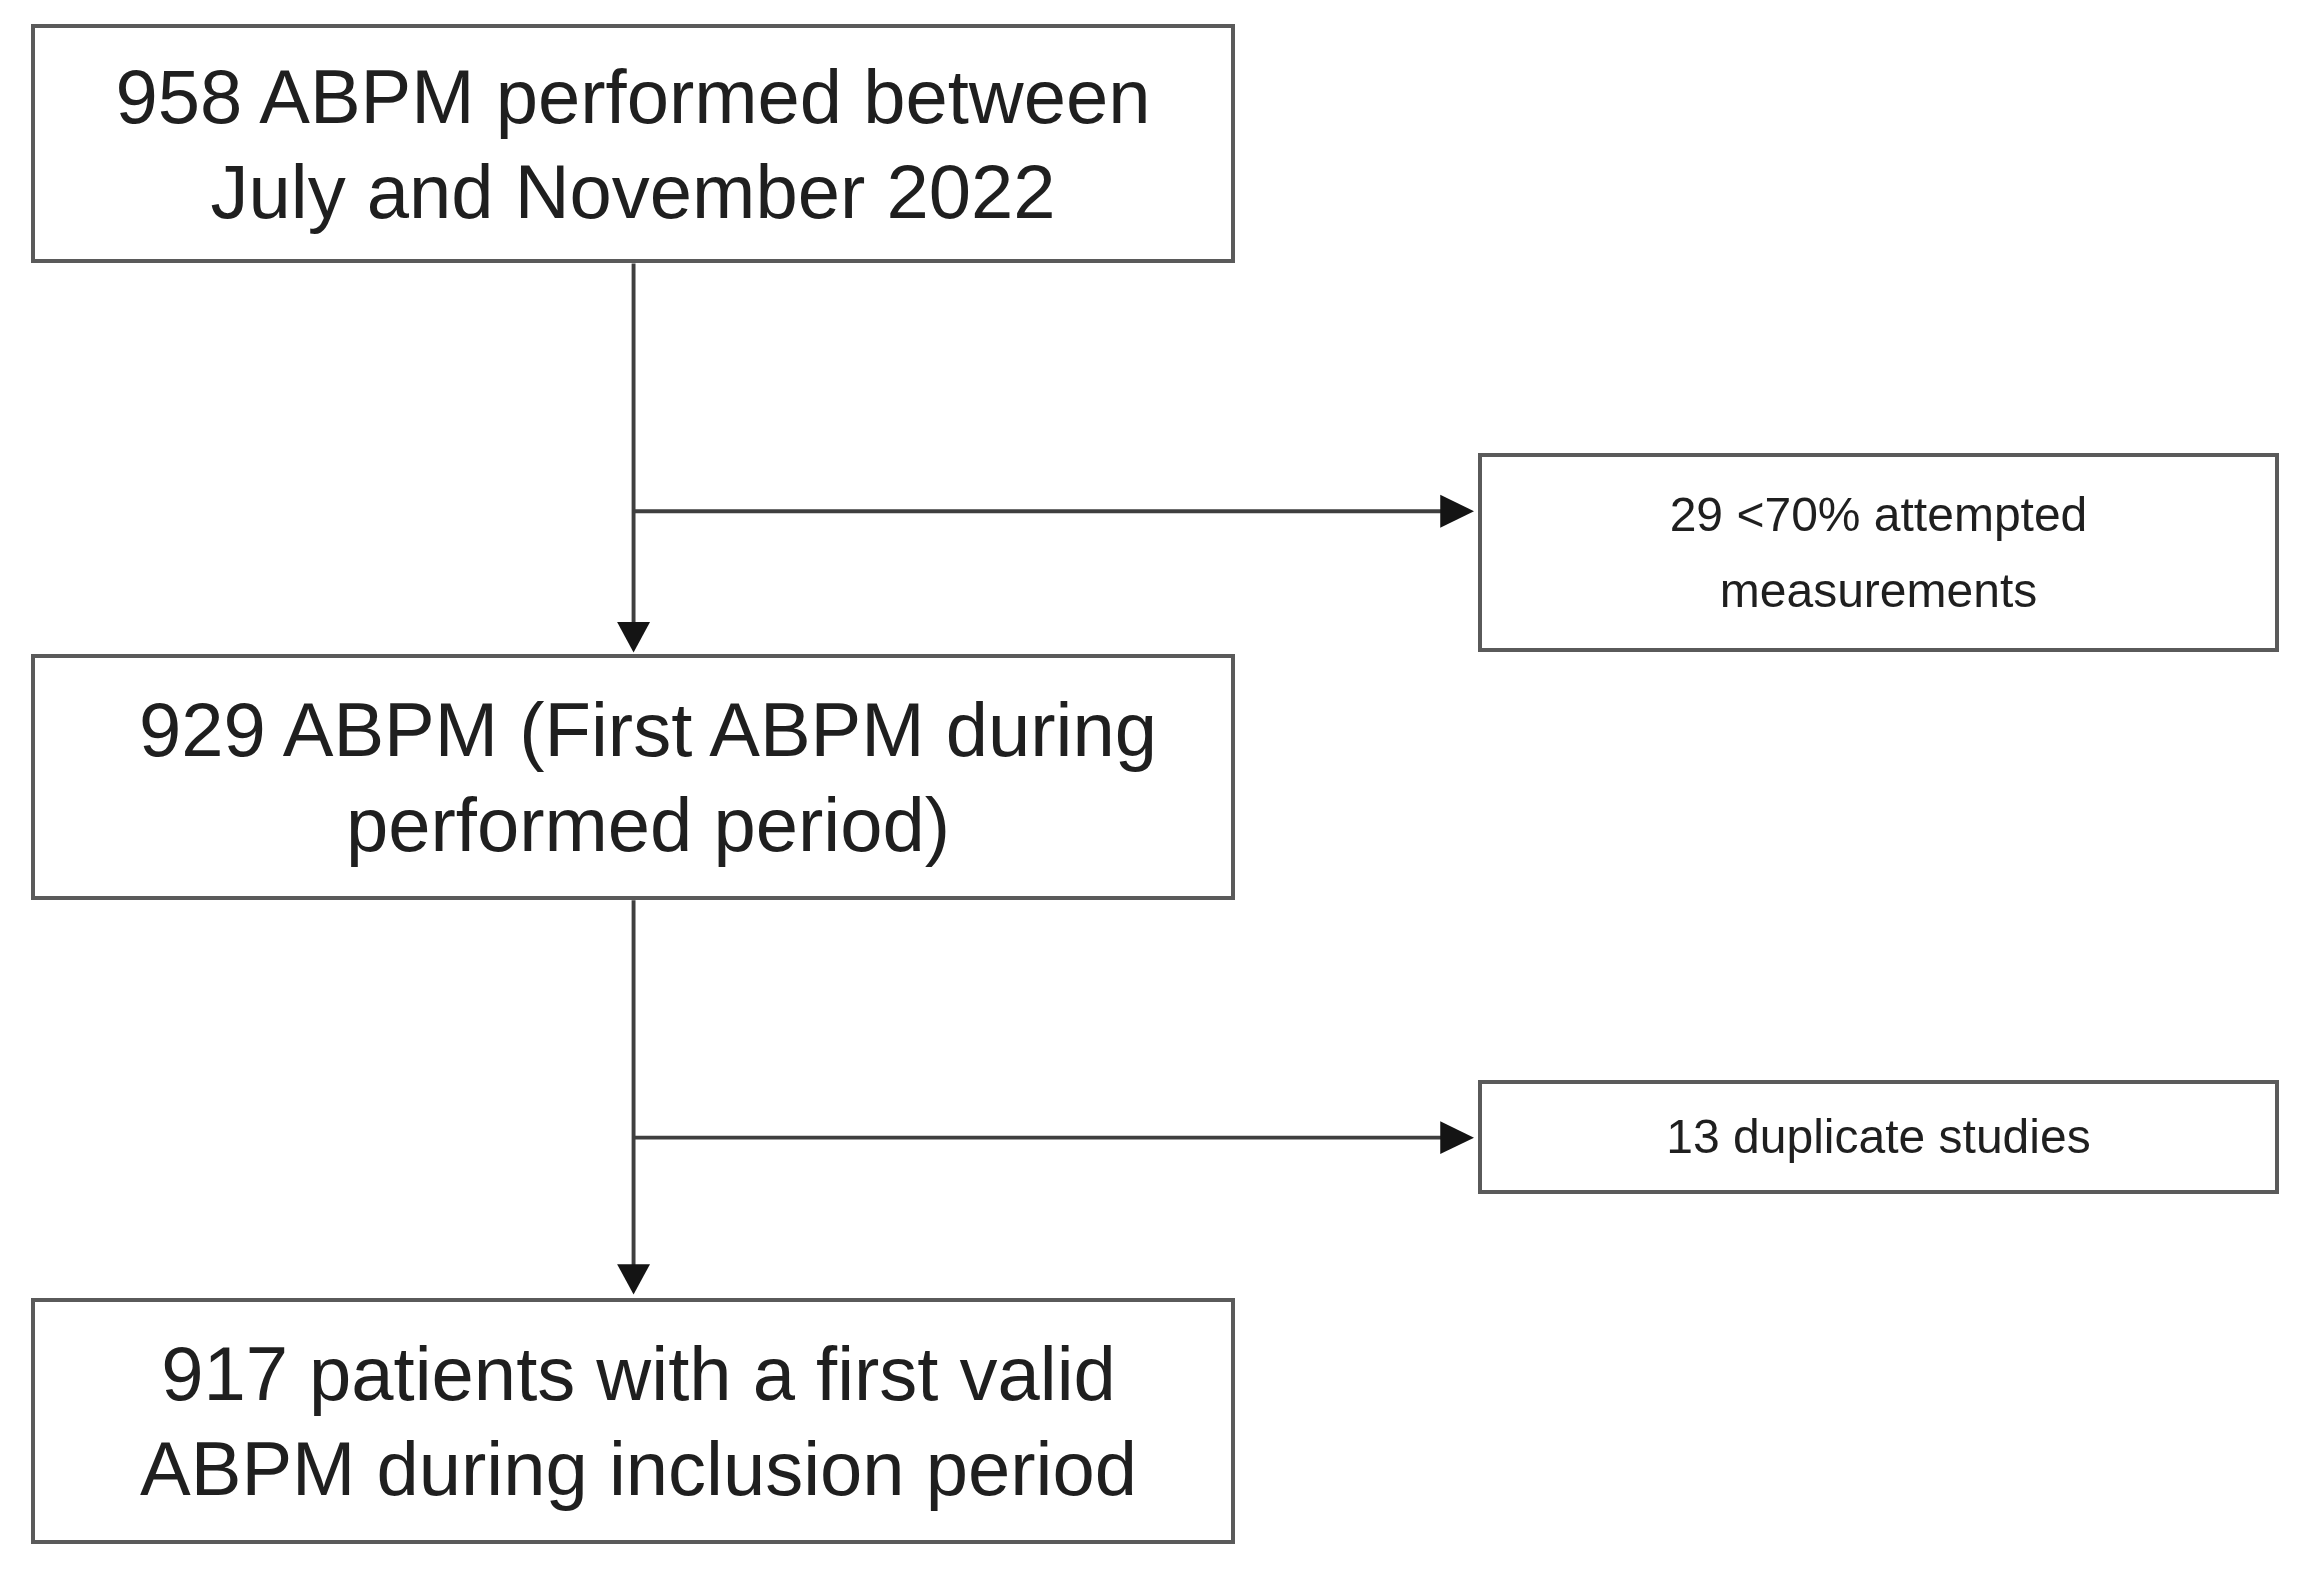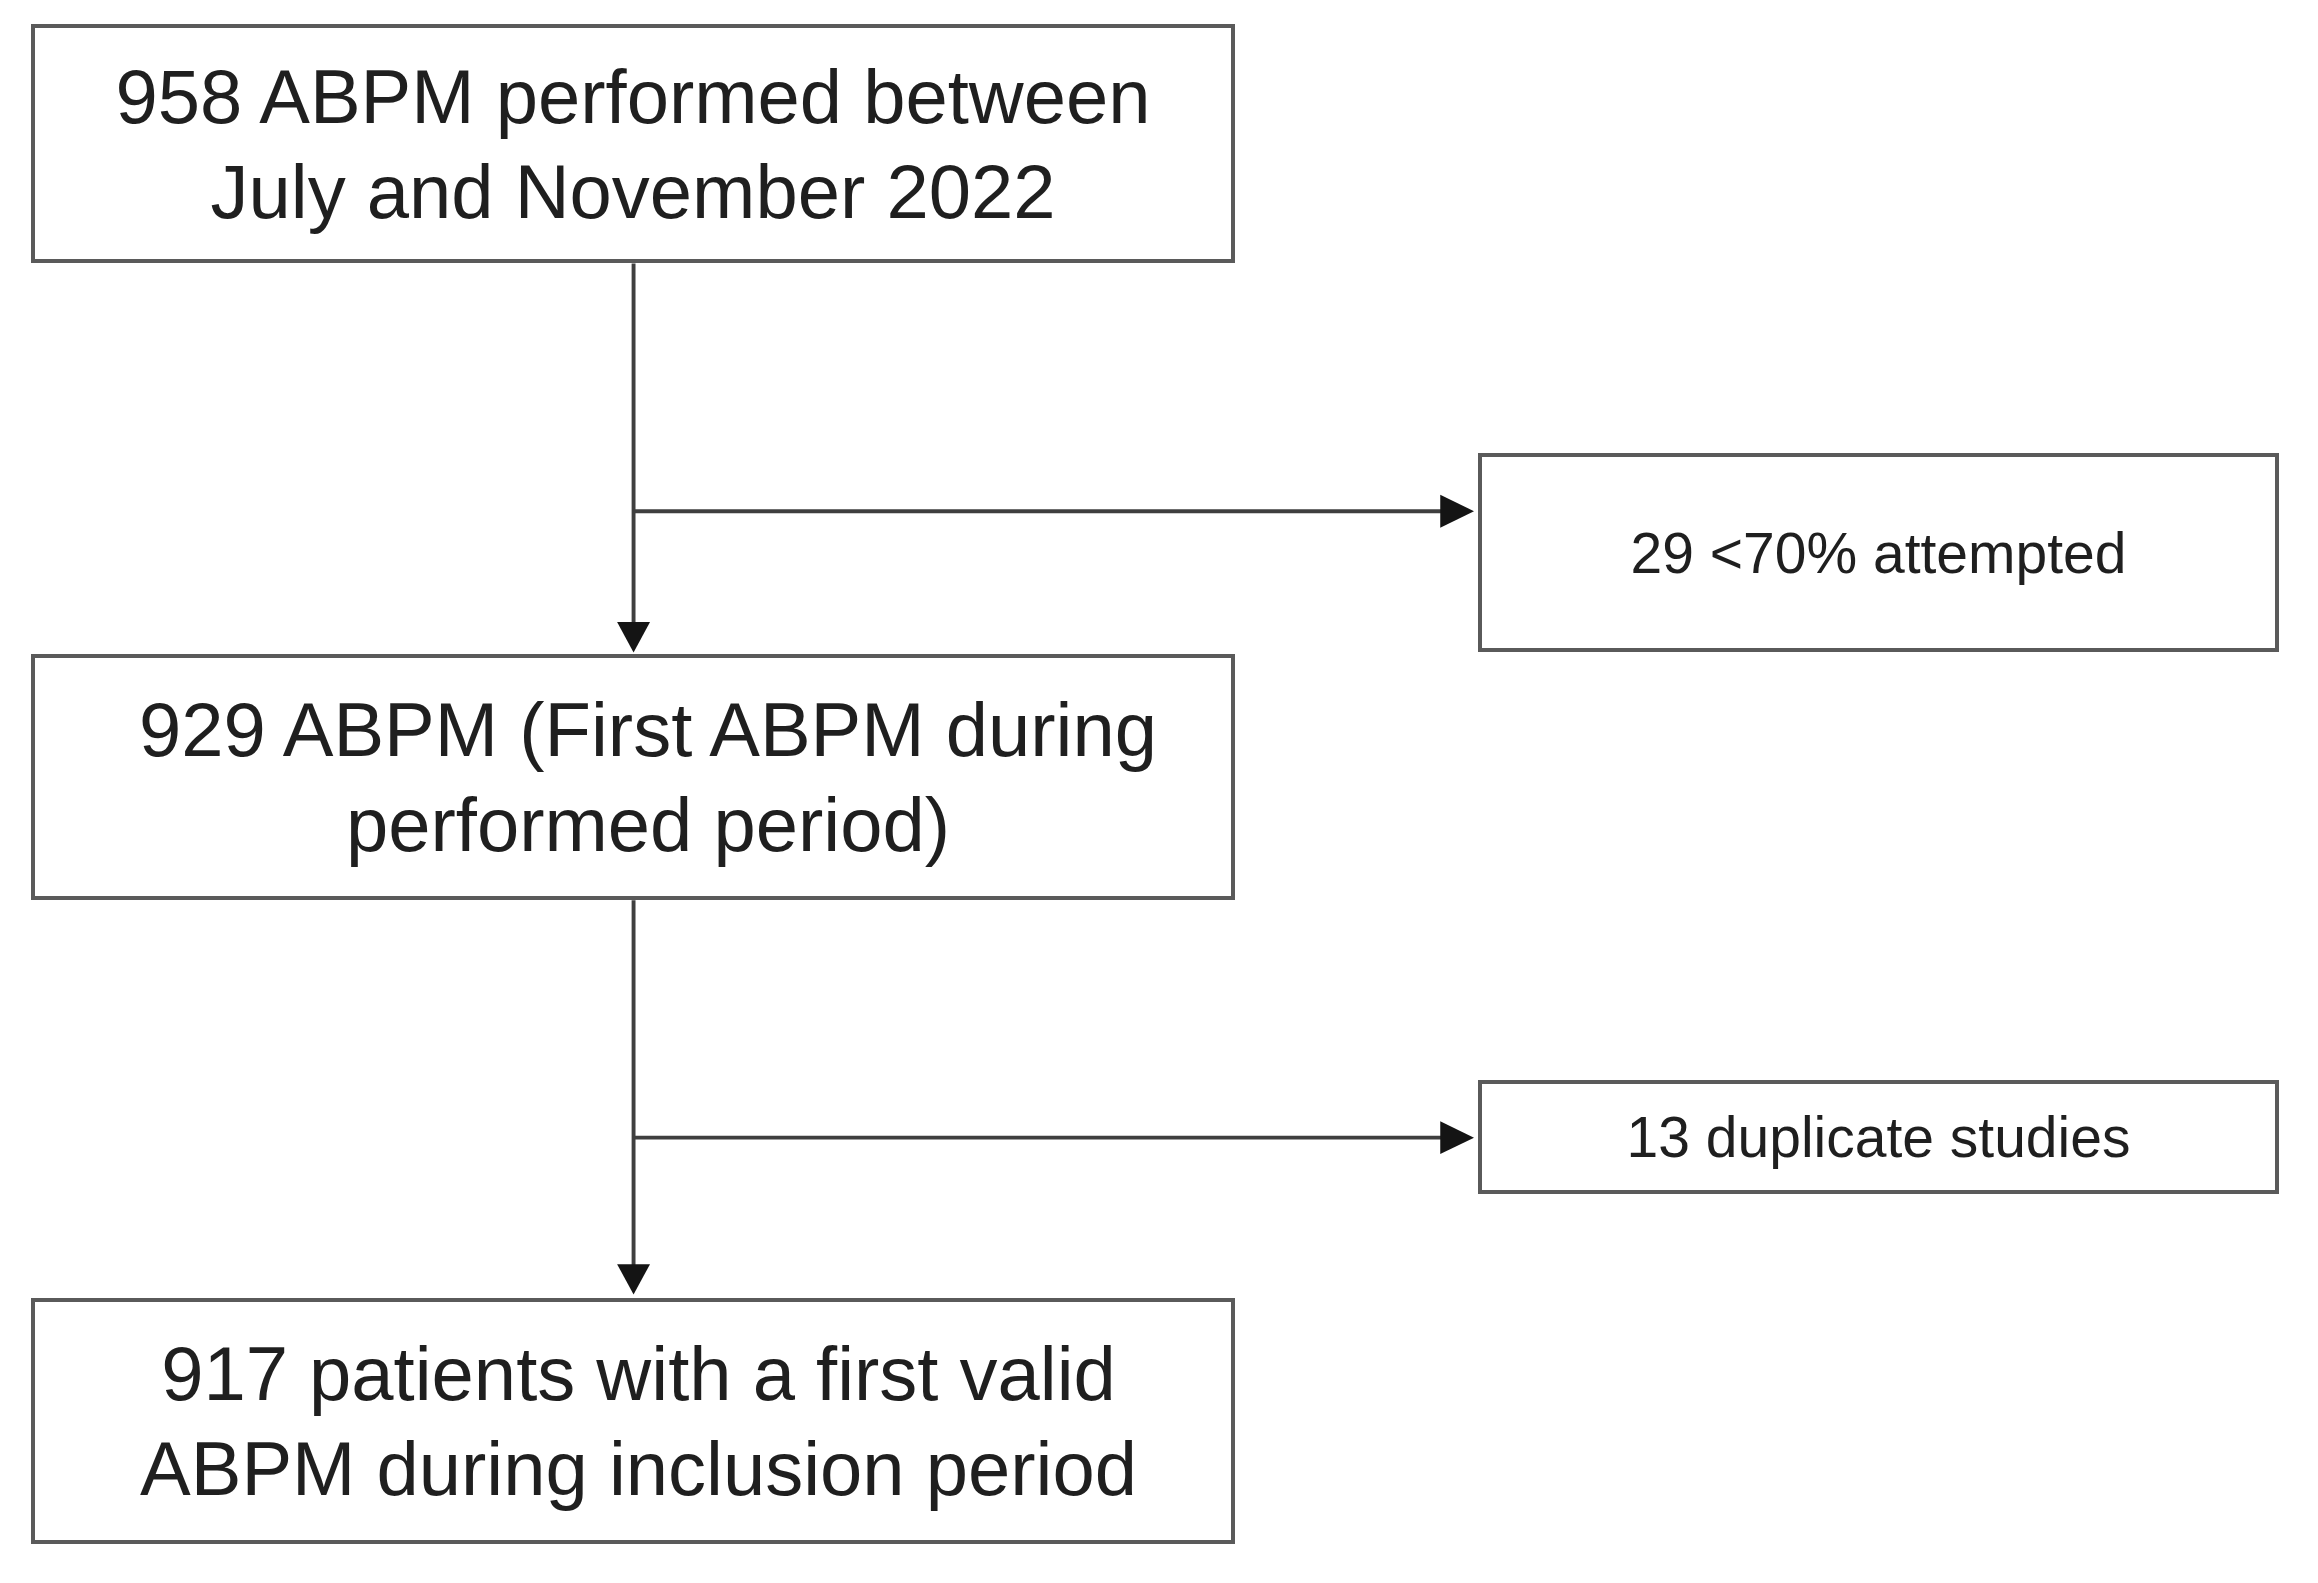--- a/index.html
+++ b/index.html
@@ -49,21 +49,21 @@
   }
   .node.main {
     left: 31px;
     width: 1204px;
     font-size: 76px;
     line-height: 95px;
   }
   .node.side {
     left: 1478px;
     width: 801px;
-    font-size: 57px;
+    font-size: 48px;
     line-height: 76px;
   }
   #box-performed   { top: 24px;   height: 239px; }
   #box-attempted   { top: 453px;  height: 199px; }
   #box-first-abpm  { top: 654px;  height: 246px; padding-left: 30px; }
   #box-duplicates  { top: 1080px; height: 114px; }
   #box-valid-abpm  { top: 1298px; height: 246px; padding-left: 11px; }
 </style>
 </head>
 <body>
@@ -86,20 +86,21 @@
     <polygon points="1662,1294 1662,1332 1701,1313"></polygon>
   </svg>
 
   <div class="node main" id="box-performed">
     <span class="ln">958 ABPM performed between</span>
     <span class="ln">July and November 2022</span>
   </div>
 
   <div class="node side" id="box-attempted">
     <span class="ln">29 &lt;70% attempted</span>
+    <span class="ln">measurements</span>
   </div>
 
   <div class="node main" id="box-first-abpm">
     <span class="ln">929 ABPM (First ABPM during</span>
     <span class="ln">performed period)</span>
   </div>
 
   <div class="node side" id="box-duplicates">
     <span class="ln">13 duplicate studies</span>
   </div>

